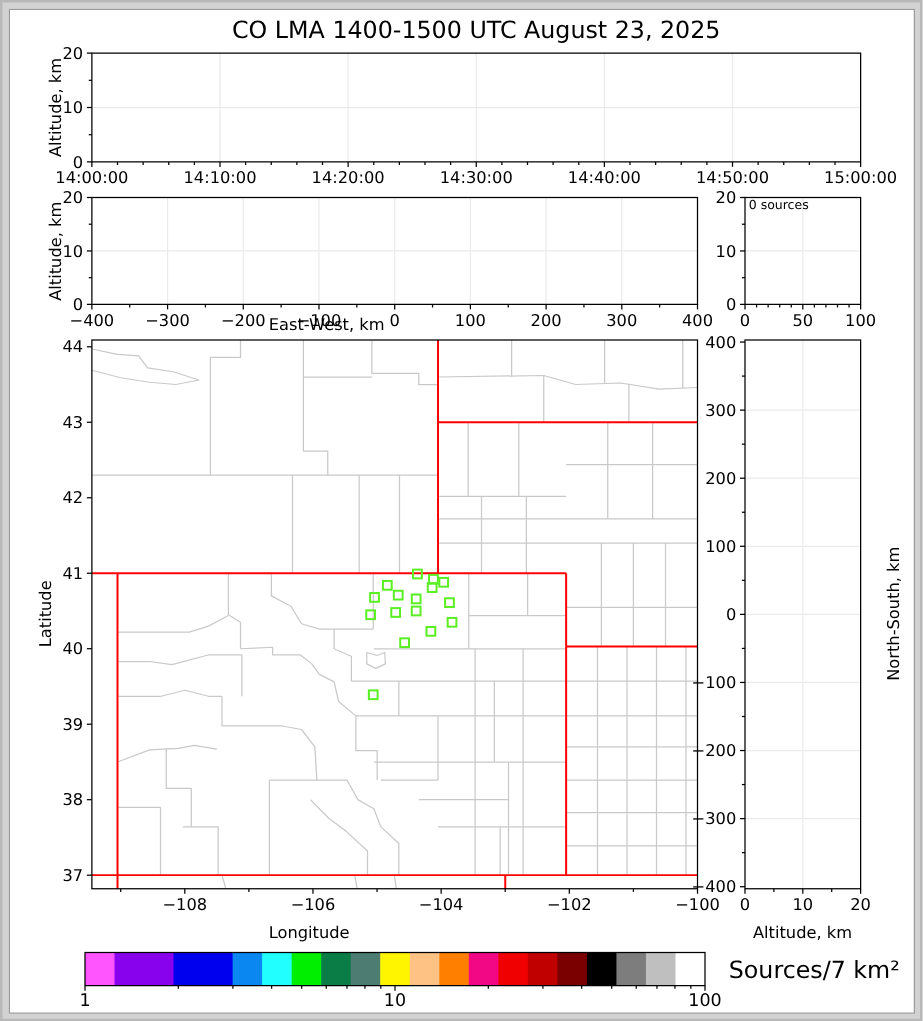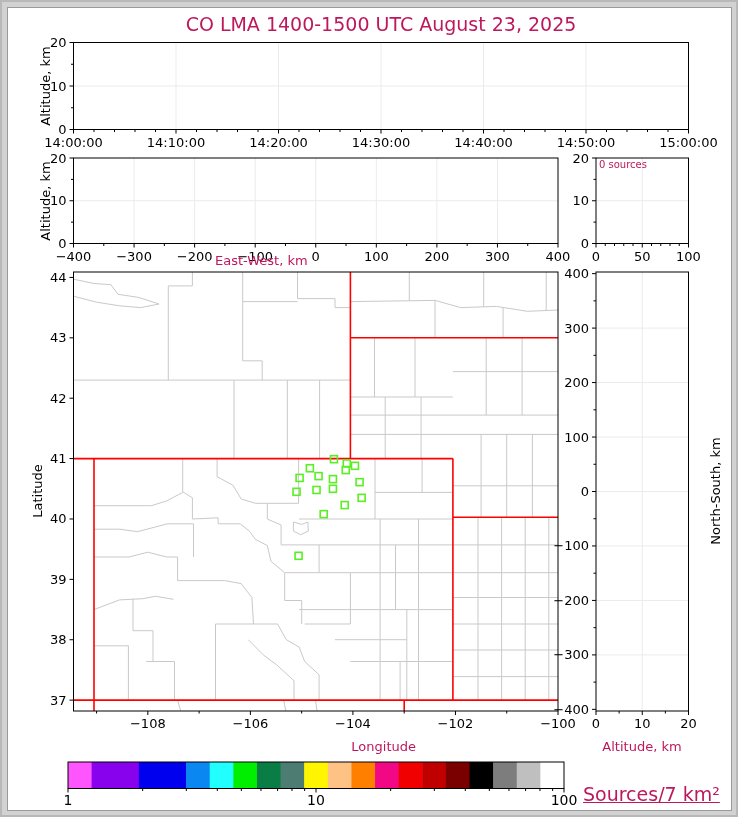--- a/index.html
+++ b/index.html
@@ -2,21 +2,21 @@
 <html><head>
 <meta charset="utf-8">
 <style>
   html,body{margin:0;padding:0;width:738px;height:817px;overflow:hidden;
     font-family:"DejaVu Sans",sans-serif;background:#d2d2d2;position:relative;}
   .frame{position:absolute;left:0;top:0;width:734px;height:813px;border:2px solid #b8b8b8;}
   .fig{position:absolute;left:7px;top:7px;width:723px;height:802px;background:#ffffff;
     border:1px solid #9a9a9a;}
   #fig-svg{position:absolute;left:0;top:0;pointer-events:none;}
   svg text{font-family:"DejaVu Sans",sans-serif;fill:#000;}
-  .lab{position:absolute;color:#be185d;white-space:nowrap;}
+  .lab{position:absolute;color:#000000;white-space:nowrap;}
   .title{left:73px;top:13px;width:616px;text-align:center;font-size:19px;}
   .axlab{font-size:13px;}
   .vlab{position:absolute;transform:rotate(-90deg);transform-origin:center;
     text-align:center;font-size:13px;height:18px;line-height:18px;}
   .ann{font-size:10px;}
   .cblab{font-size:19px;}
 </style>
 </head>
 <body>
 
@@ -367,16 +367,16 @@
     <text x="564" y="804.5" text-anchor="middle" font-size="14">100</text>
   </svg>
 
 <div class="lab title">CO LMA 1400-1500 UTC August 23, 2025</div>
 
 <div class="vlab" style="left:-14px;top:77px;width:120px;">Altitude, km</div>
 <div class="vlab" style="left:-14px;top:192px;width:120px;">Altitude, km</div>
 <div class="lab axlab" style="left:215px;top:253px;width:201px;">East-West, km</div>
 <div class="lab ann" style="left:599px;top:159px;">0 sources</div>
 <div class="vlab" style="left:-22px;top:482px;width:120px;">Latitude</div>
-<div class="lab axlab" style="left:215px;top:739px;width:201px;text-align:right;">Longitude</div>
+<div class="lab axlab" style="left:215px;top:739px;width:201px;text-align:left;">Longitude</div>
 <div class="lab axlab" style="left:592px;top:739px;width:100px;text-align:center;">Altitude, km</div>
 <div class="vlab" style="left:646px;top:482px;width:140px;">North-South, km</div>
-<div class="lab cblab" style="left:583px;top:783px;text-decoration:underline;">Sources/7 km²</div>
+<div class="lab cblab" style="left:583px;top:765px;">Sources/7 km²</div>
 
 </body></html>

